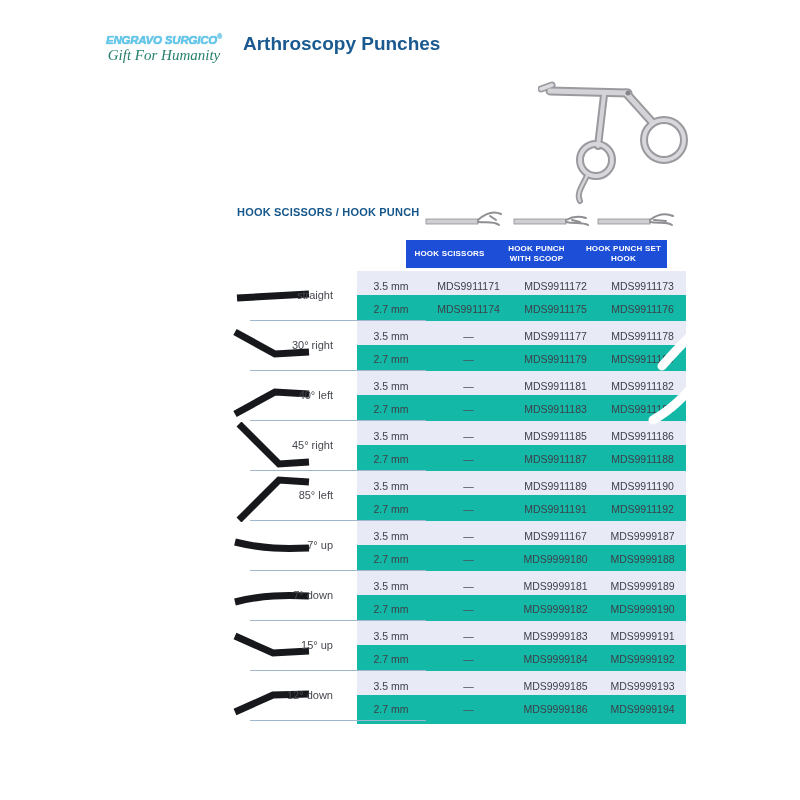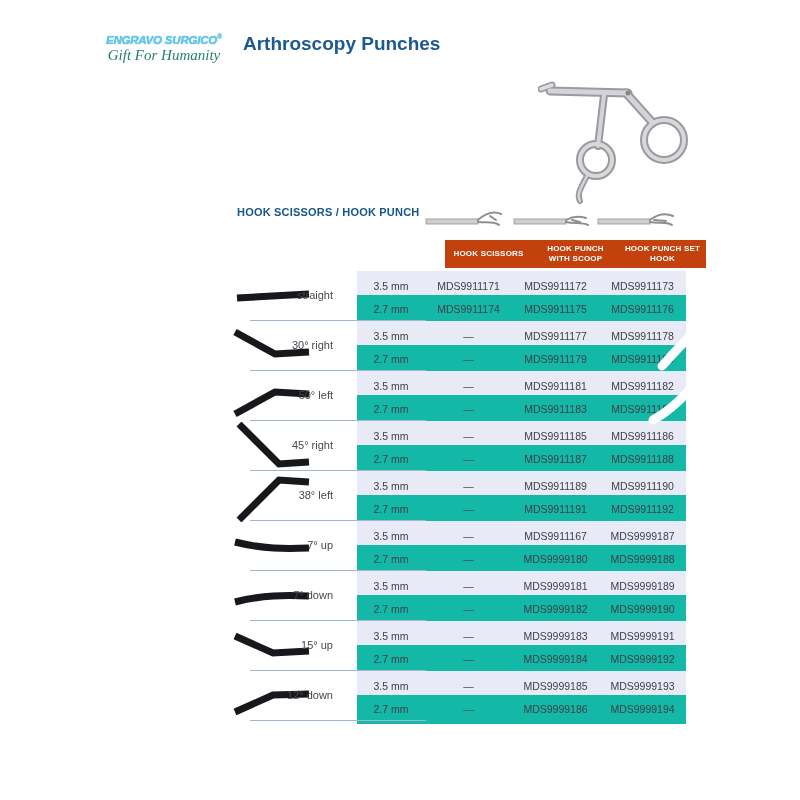--- a/index.html
+++ b/index.html
@@ -15,21 +15,21 @@
 
   
   .section-title{position:absolute;left:213px;top:206px;font-size:11px;font-weight:bold;color:#15568a;letter-spacing:0.2px;padding-left:24px;}
 
   
   .handle-illustration{position:absolute;left:538px;top:72px;}
   .tip-illustration{position:absolute;top:208px;}
   .swoosh-overlay{position:absolute;left:635px;top:318px;pointer-events:none;}
 
   
-  .header-band{position:absolute;left:445px;top:240px;width:261px;height:28px;background:#c2410c;display:flex;}
+  .header-band{position:absolute;left:406px;top:240px;width:261px;height:28px;background:#1d4ed8;display:flex;}
   .header-cell{flex:1;display:flex;flex-direction:column;align-items:center;justify-content:center;
     color:#ffffff;font-size:8px;font-weight:bold;line-height:1.25;text-align:center;letter-spacing:0.2px;}
 
   
   #groups{position:absolute;left:215px;top:271px;width:471px;height:450px;}
   .group{position:absolute;left:0;width:471px;height:50px;}
   .shape-svg{position:absolute;left:8px;top:1px;}
   .group-label{position:absolute;right:353px;top:0;height:47px;display:flex;align-items:center;
     font-size:11px;color:#45484e;white-space:nowrap;}
   .rows{position:absolute;left:142px;top:0;width:329px;}
@@ -155,21 +155,21 @@
           <div class="cell num">MDS9911179</div>
           <div class="cell num">MDS9911180</div>
         </div>
       </div>
       <div class="sep-line"></div>
     </div>
     <div class="group" style="top: 100px;">
       <svg width="95" height="50" viewBox="0 0 95 50" class="shape-svg">
         <path d="M 12,42 L 52,20 L 86,22" fill="none" stroke="#17181c" stroke-width="7" stroke-linejoin="miter"></path>
       </svg>
-      <div class="group-label">50° left</div>
+      <div class="group-label">40° left</div>
       <div class="rows">
         <div class="row light" style="top: 0px;">
           <div class="cell size">3.5 mm</div>
           <div class="cell num"><span class="dash">—</span></div>
           <div class="cell num">MDS9911181</div>
           <div class="cell num">MDS9911182</div>
         </div>
         <div class="row dark" style="top: 23.5px;">
           <div class="cell size">2.7 mm</div>
           <div class="cell num"><span class="dash">—</span></div>
@@ -197,21 +197,21 @@
           <div class="cell num">MDS9911187</div>
           <div class="cell num">MDS9911188</div>
         </div>
       </div>
       <div class="sep-line"></div>
     </div>
     <div class="group" style="top: 200px;">
       <svg width="95" height="50" viewBox="0 0 95 50" class="shape-svg">
         <path d="M 16,48 L 56,8 L 86,10" fill="none" stroke="#17181c" stroke-width="7" stroke-linejoin="miter"></path>
       </svg>
-      <div class="group-label">38° left</div>
+      <div class="group-label">85° left</div>
       <div class="rows">
         <div class="row light" style="top: 0px;">
           <div class="cell size">3.5 mm</div>
           <div class="cell num"><span class="dash">—</span></div>
           <div class="cell num">MDS9911189</div>
           <div class="cell num">MDS9911190</div>
         </div>
         <div class="row dark" style="top: 23.5px;">
           <div class="cell size">2.7 mm</div>
           <div class="cell num"><span class="dash">—</span></div>

